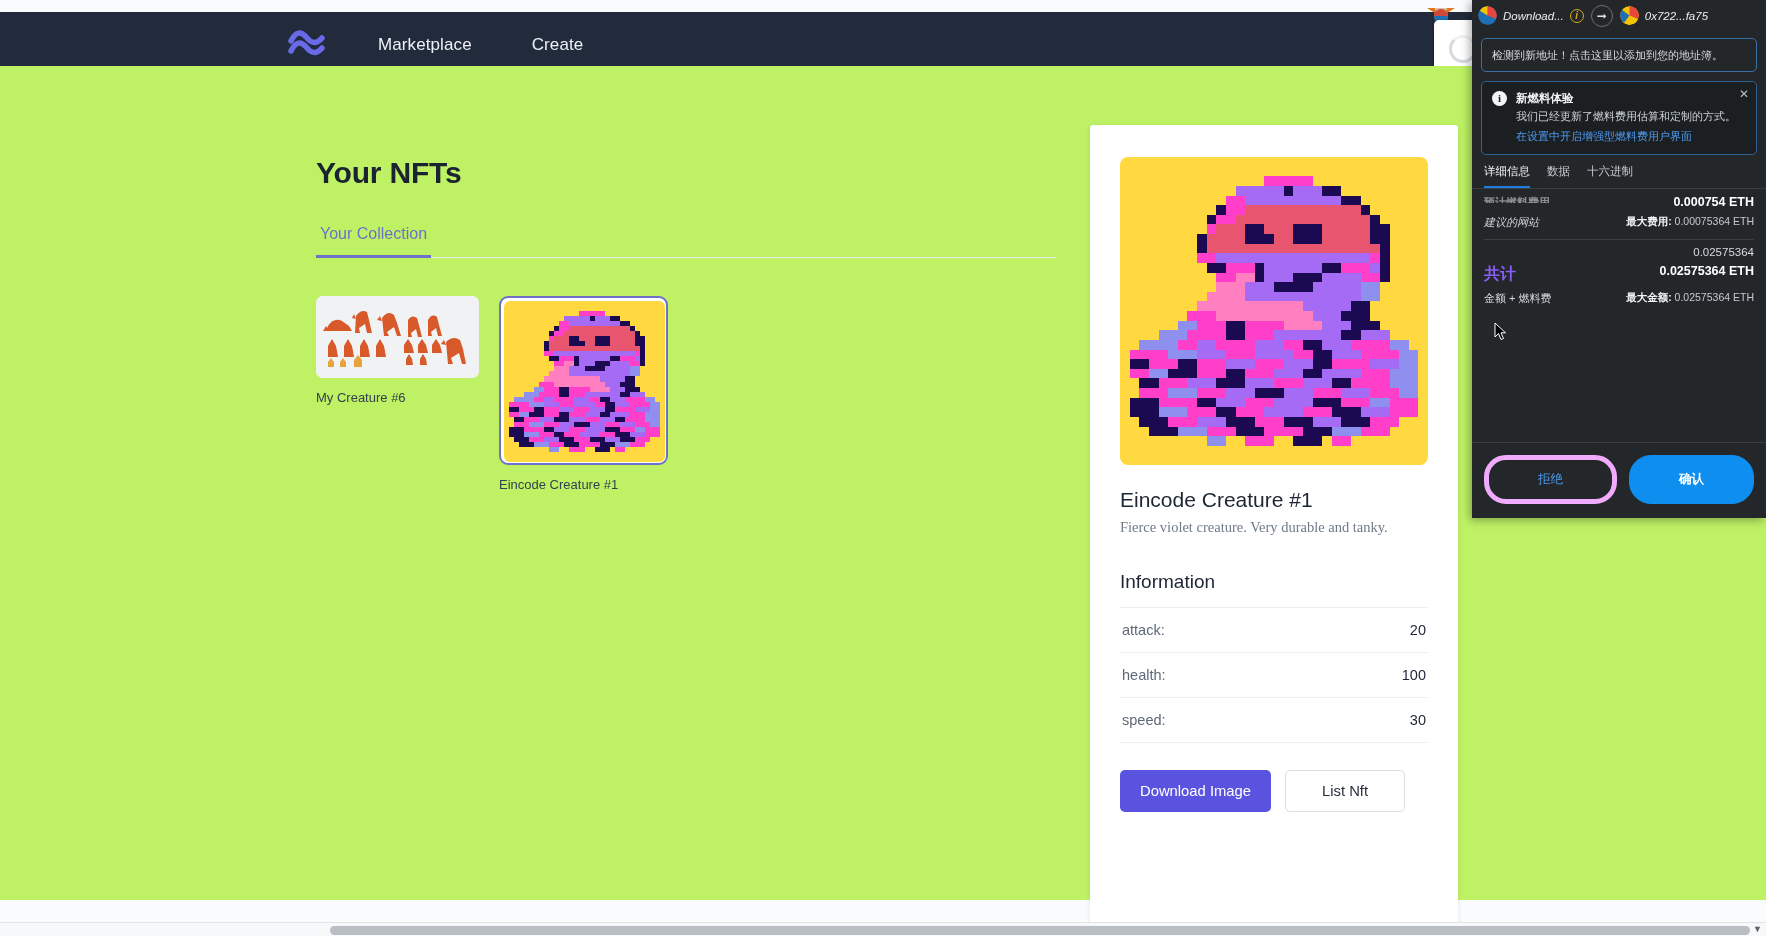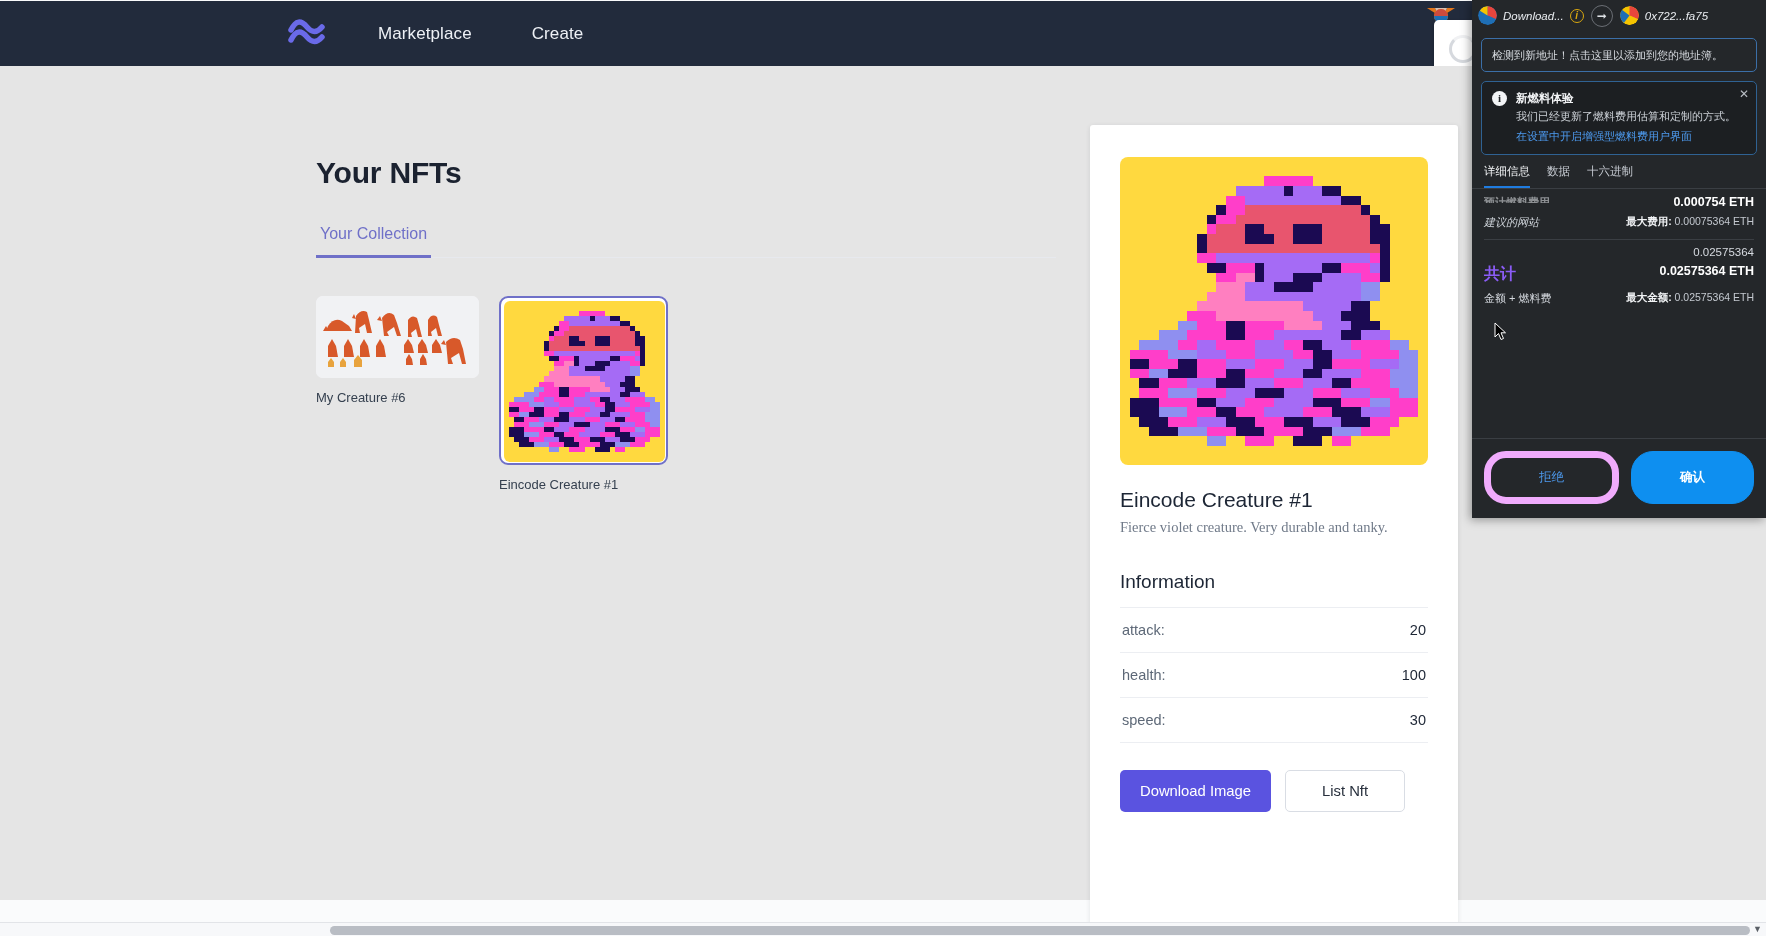--- a/index.html
+++ b/index.html
@@ -6,21 +6,21 @@
   html, body {
     width: 1766px; height: 936px;
     font-family: "Liberation Sans", sans-serif;
     background: #ffffff;
     overflow: hidden;
   }
   .page { position: relative; width: 1766px; height: 936px; background: #fafbfc; }
 
   
   .navbar {
-    position: absolute; top: 1px; left: 0; width: 1644px; height: 66px;
+    position: absolute; top: 12px; left: 0; width: 1644px; height: 66px;
     background: #222b3c; display: flex; align-items: center;
   }
   .nav-logo { margin-left: 286px; width: 42px; height: 34px; display:flex; align-items:center; justify-content:center; }
   .nav-links { display: flex; align-items: center; margin-left: 50px; gap: 60px; }
   .nav-link { color: #eef1f6; font-size: 17px; letter-spacing: .1px; cursor: pointer; }
   .nav-right { margin-left: auto; display: flex; align-items: center; }
   .net-badge {
     background: #f3eafc; color: #6b2fa0; font-size: 15px; font-weight: 600;
     border-radius: 14px; padding: 6px 16px 7px 14px; display: flex; align-items: center; gap: 9px;
     margin-right: 10px;
@@ -31,21 +31,21 @@
   .ext-chip {
     position: absolute; left: 1434px; top: 20px; width: 58px; height: 58px;
     background: #ffffff; border-radius: 5px 0 0 5px;
     display: flex; align-items: center; justify-content: center;
     box-shadow: -1px 1px 3px rgba(0,0,0,.18);
   }
   .ext-spinner { width: 28px; height: 28px; border-radius: 50%; border: 3px solid #d6d9de; border-top-color: #f0f1f3; }
   .ext-fox { position: absolute; left: 1424px; top: 6px; width: 34px; height: 26px; }
 
   
-  .content { position: absolute; top: 66px; left: 0; width: 1766px; height: 834px; background: #e5e5e5; }
+  .content { position: absolute; top: 66px; left: 0; width: 1766px; height: 834px; background: #bef264; }
 
   .left-col { position: absolute; left: 316px; top: 90px; width: 740px; }
   .page-title { font-size: 30px; font-weight: 700; color: #1b2230; letter-spacing: -0.2px; }
 
   .tabs-row { margin-top: 34px; border-bottom: 1px solid #e7e9ee; display: flex; }
   .tab {
     font-size: 16px; color: #6f70c8; padding: 0 4px 12px 4px; margin-right: 26px;
     border-bottom: 3px solid #6f70c8; cursor: pointer; position: relative; top: 1px;
   }
 
@@ -140,21 +140,21 @@
   .mm-lbl-italic { font-style: italic; color: #cfd4da; }
   .mm-amt-big { font-size: 12.5px; font-weight: 700; color: #ffffff; white-space: nowrap; }
   .mm-sub { font-size: 10.5px; color: #c4c9d0; white-space: nowrap; }
   .mm-sub b { color: #f1f3f5; }
   .mm-divider { border-top: 1px solid #3a3e43; margin: 9px 0 0 0; }
   .mm-total-lbl { font-size: 16px; font-weight: 700; color: #8b5cf6; }
   .mm-plain { font-size: 11.5px; color: #d7dbe1; text-align: right; }
 
   .mm-footer { position: absolute; left: 0; bottom: 0; width: 294px; padding: 12px 12px 14px 12px; border-top: 1px solid #3a3e43; display: flex; gap: 12px; }
   .mm-btn { flex: 1; border-radius: 22px; padding: 11px 0; font-size: 12.5px; font-family: inherit; cursor: pointer; text-align: center; }
-  .mm-reject { background: transparent; border: 7px solid #f0abfc; color: #4d9bf0; }
+  .mm-reject { background: transparent; border: 5px solid #f0abfc; color: #4d9bf0; }
   .mm-confirm { background: #0e8ff0; border: 1px solid #0e8ff0; color: #ffffff; font-weight: 600; }
 
   .mm-cursor { position: absolute; left: 1494px; top: 322px; width: 13px; height: 19px; }
 
   
   .hscroll { position: absolute; left: 0; bottom: 0; width: 1766px; height: 14px; background: #f7f8fa; border-top: 1px solid #e2e4e8; }
   .hscroll-thumb { position: absolute; left: 330px; top: 3px; width: 1420px; height: 9px; background: #b9bdc4; border-radius: 5px; }
   .hscroll-arrow { position: absolute; right: 4px; top: 1px; color: #5a5f66; font-size: 9px; }
 </style>
 </head>

